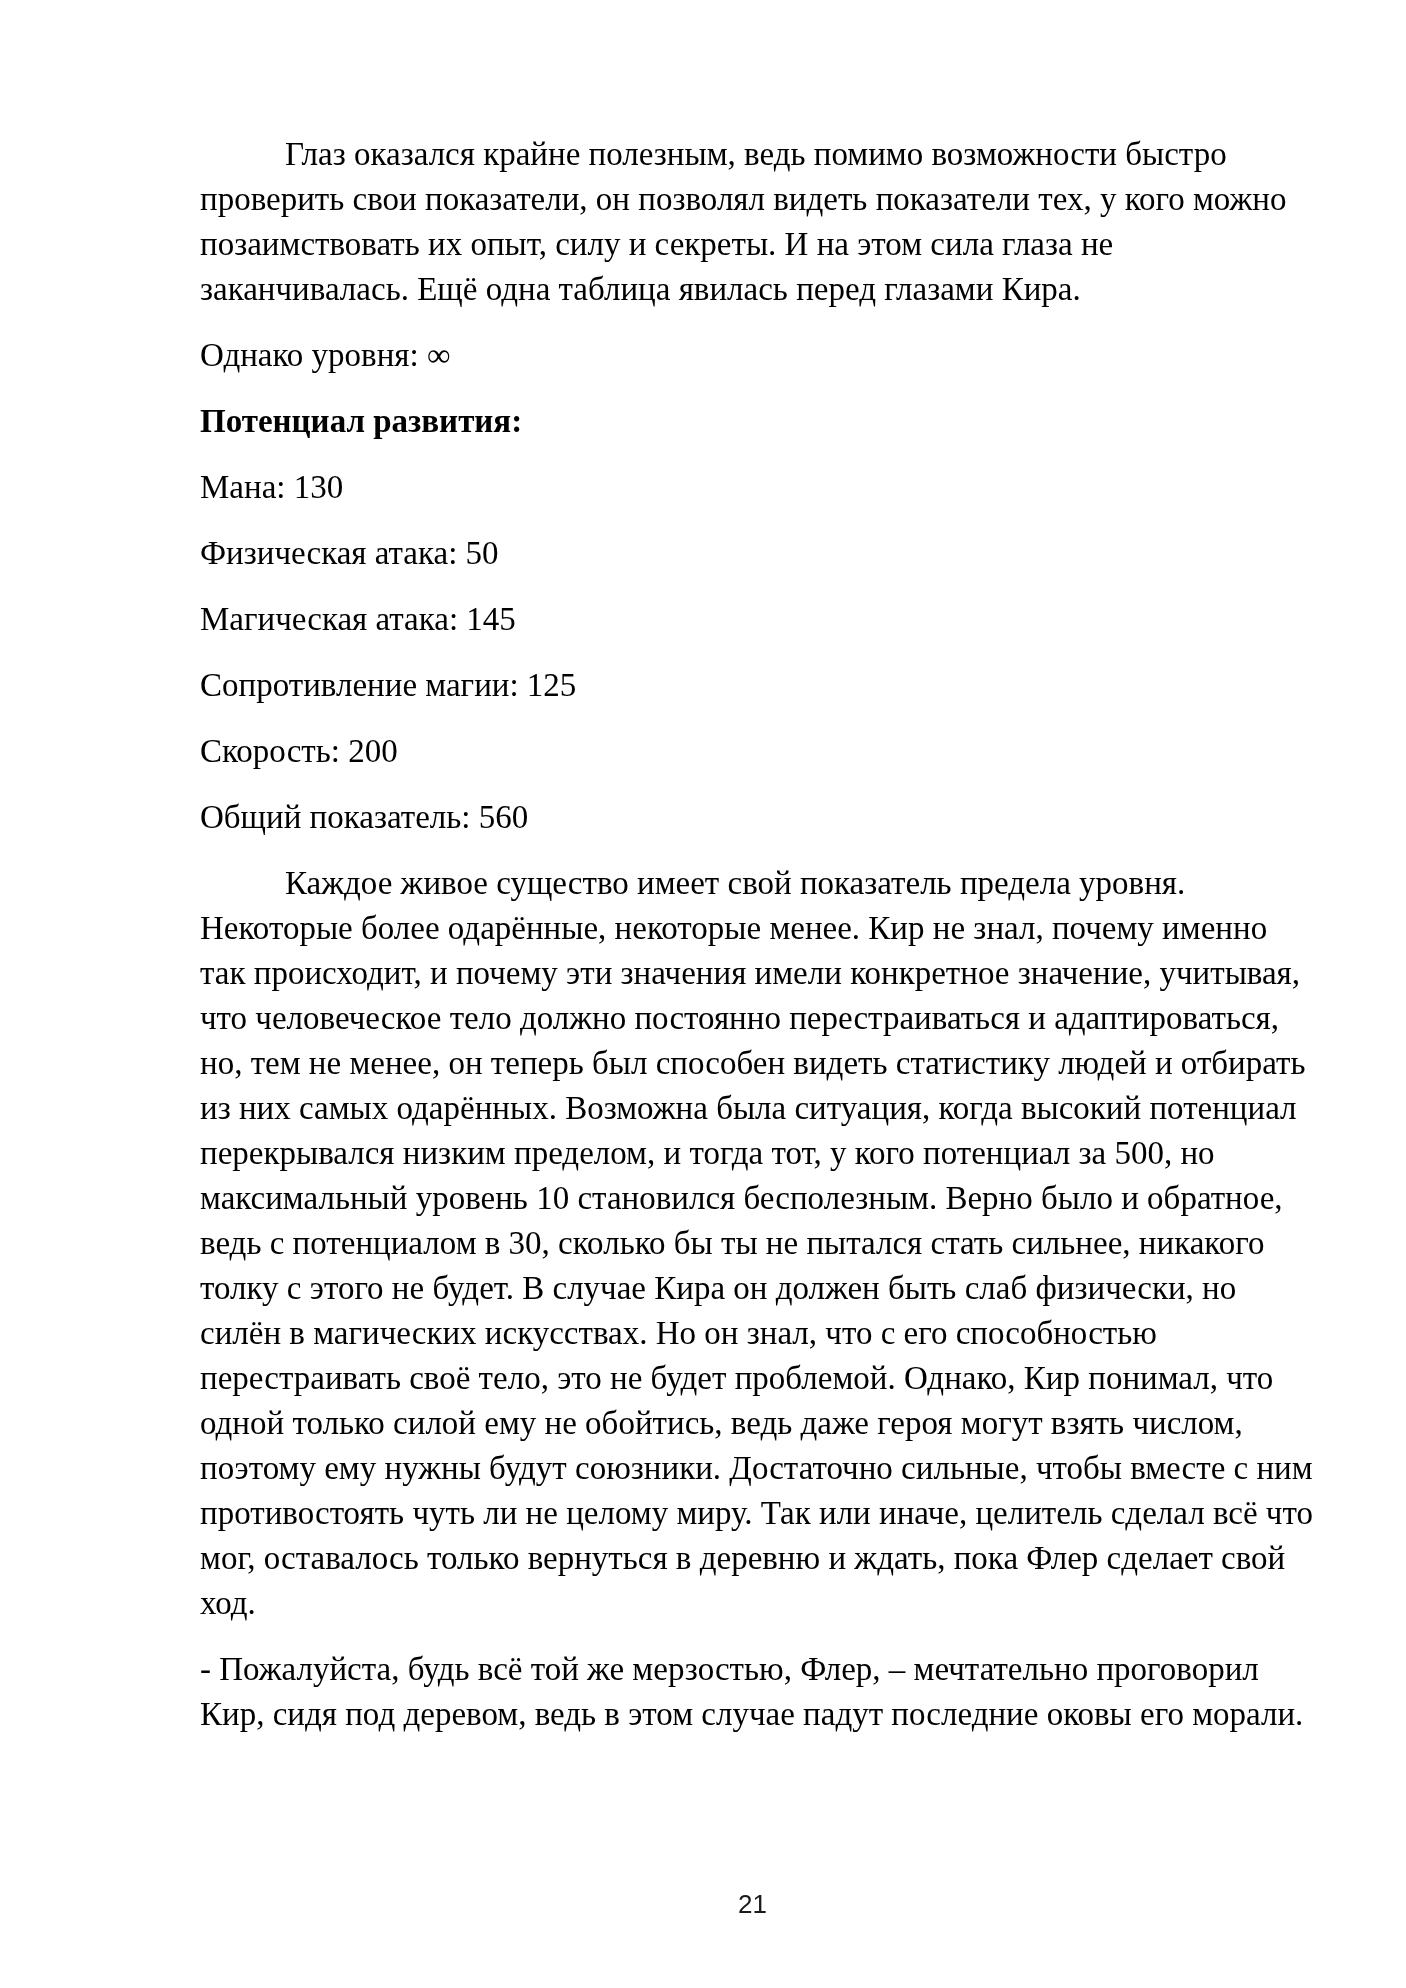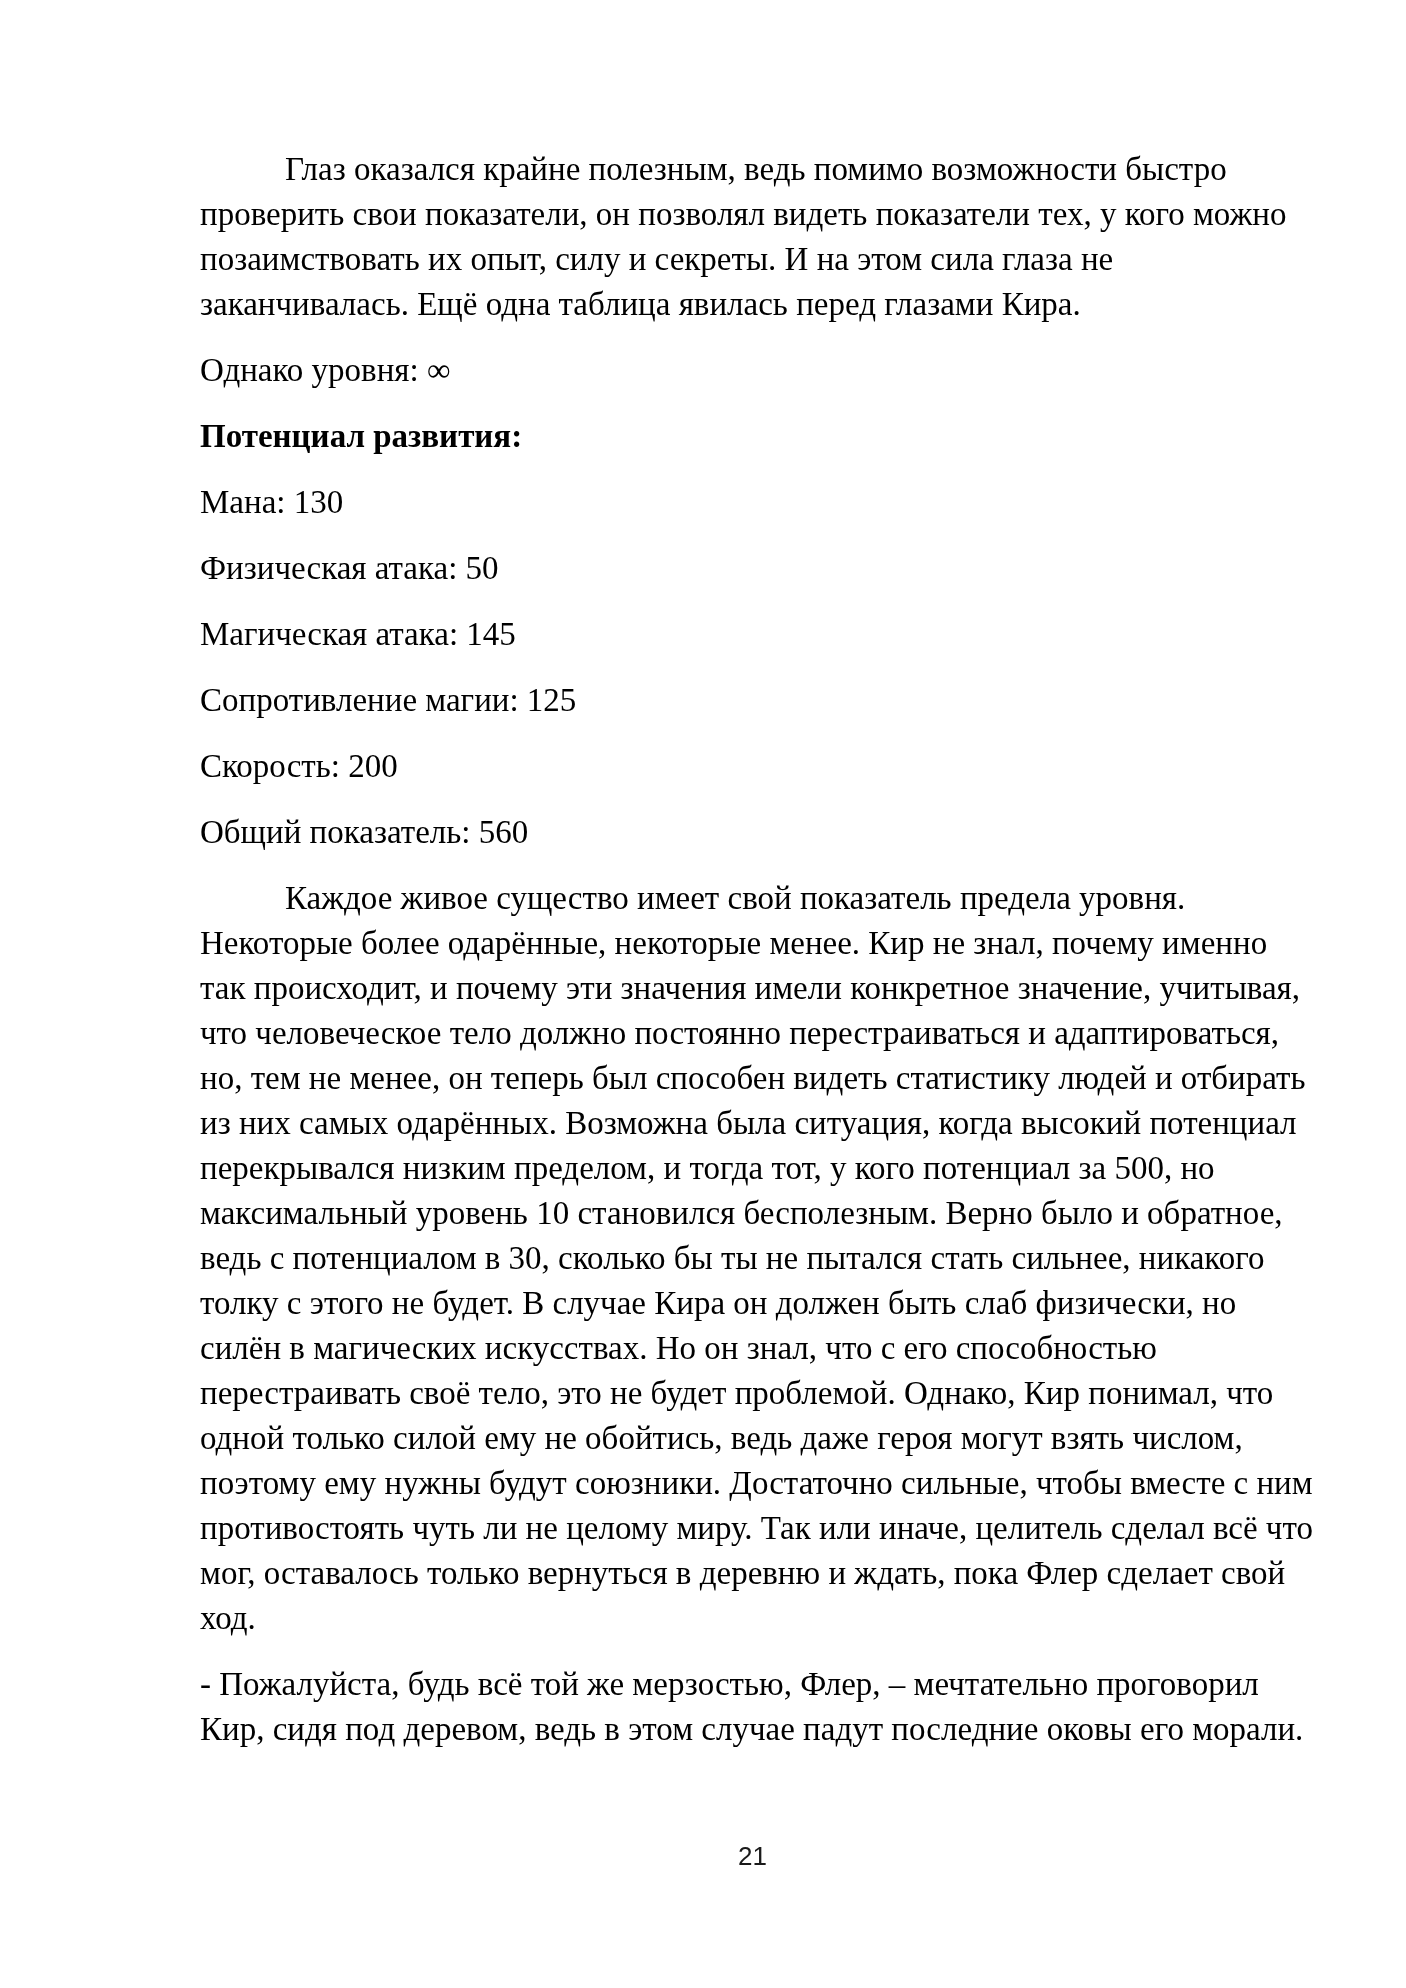--- a/index.html
+++ b/index.html
@@ -20,33 +20,33 @@
     -webkit-font-smoothing: antialiased;
   }
   .content {
     position: absolute;
     left: 200px;
     top: 131px;
     width: 1120px;
     text-align: left;
   }
   .content p {
-    margin: 16px 0 21px 0;
+    margin: 1px 0 21px 0;
     padding: 0;
   }
   p.indent {
     text-indent: 85px;
   }
   p.stat-heading {
     font-weight: bold;
   }
   .footer {
     position: absolute;
     left: 200px;
-    top: 1841px;
+    top: 1889px;
     width: 1105px;
     text-align: center;
     font-family: "Liberation Sans", "DejaVu Sans", sans-serif;
     font-size: 26px;
     line-height: 30px;
     color: #1a1a1a;
   }
 </style>
 </head>
 <body>

